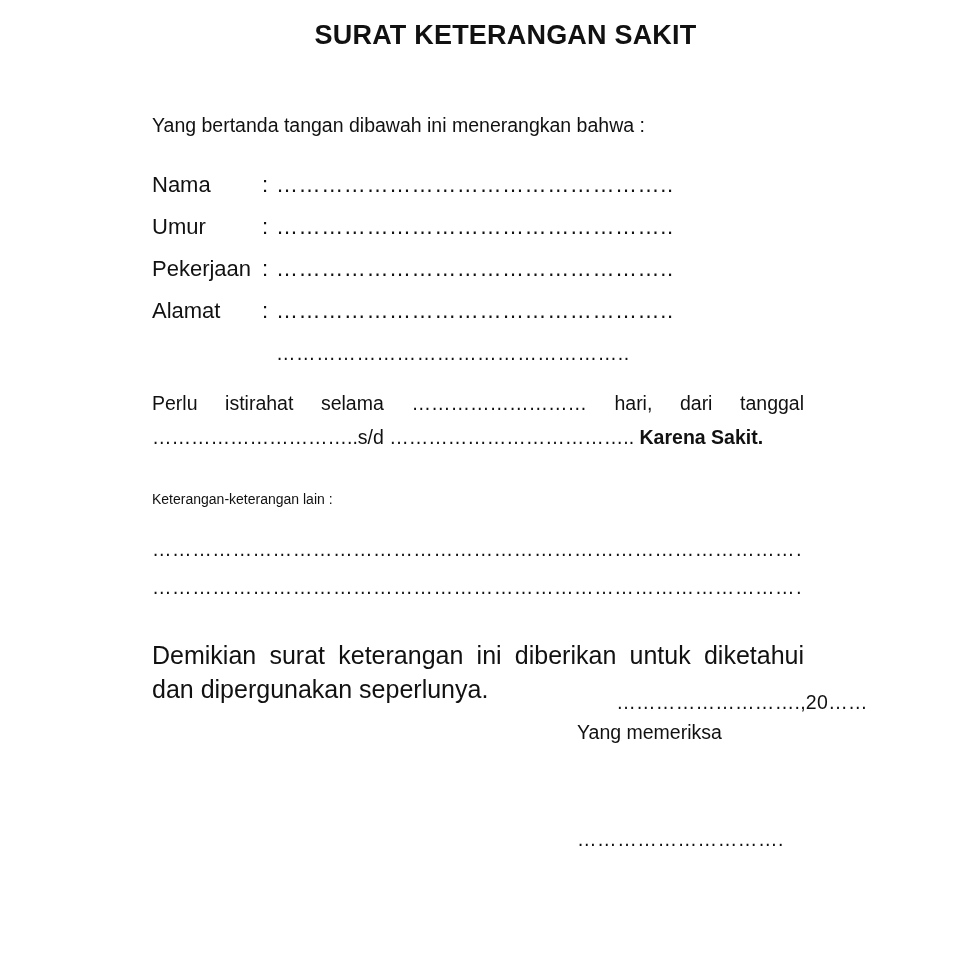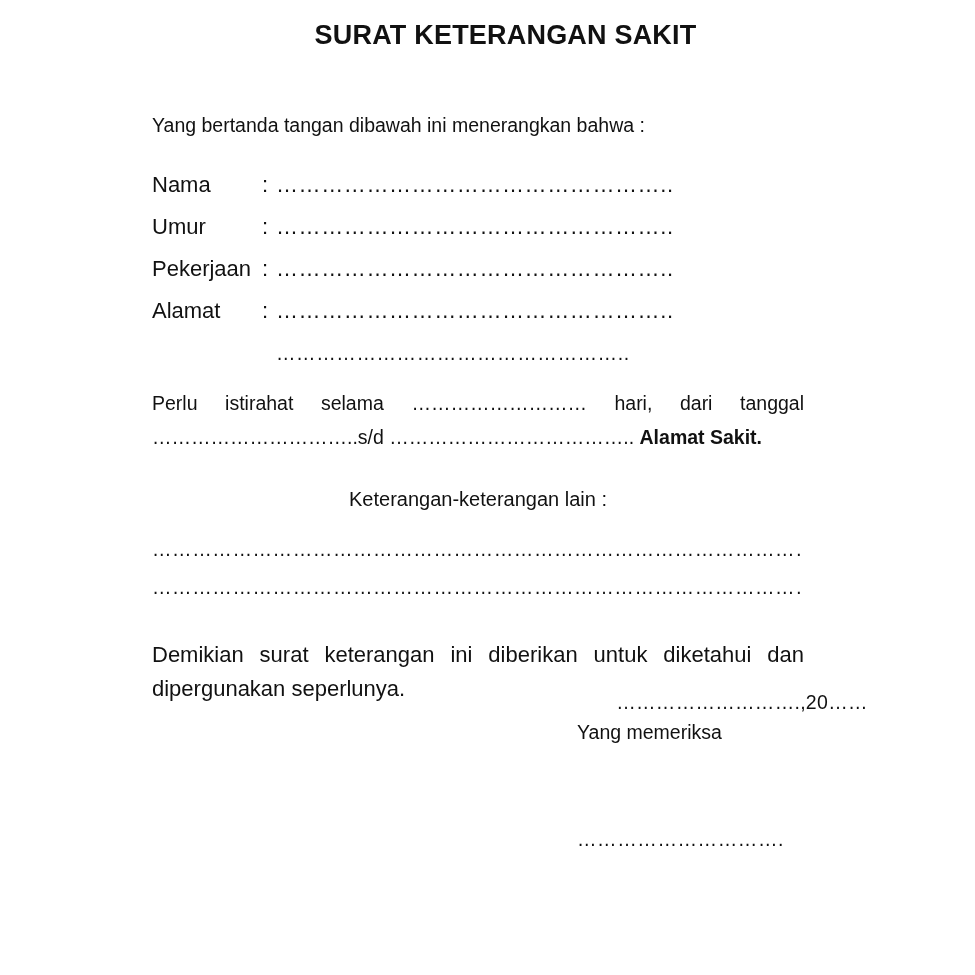--- a/index.html
+++ b/index.html
@@ -97,41 +97,40 @@
     color: #111111;
     text-align: justify;
     text-align-last: left;
     margin-top: 12px;
   }
   .para-justify .bold {
     font-weight: bold;
   }
 
   .section-label {
-    font-size: 20px;
+    font-size: 14px;
     line-height: 30px;
     color: #111111;
     margin-top: 30px;
     white-space: nowrap;
-    text-align: center;
   }
 
   .dotline {
     font-size: 19.5px;
     line-height: 38px;
     color: #111111;
     letter-spacing: 0.6px;
     overflow: hidden;
     white-space: nowrap;
   }
   .dotline.long  { margin-top: 16px; }
   .dotline.short { margin-top: 0px; }
 
   .para-closing {
-    font-size: 22px;
+    font-size: 25px;
     line-height: 34px;
     color: #111111;
     text-align: justify;
     text-align-last: left;
     margin-top: 32px;
   }
 
   
   .signature-block {
     position: absolute;
@@ -200,21 +199,21 @@
       </div>
 
       <div class="field-cont">
         <span class="spacer"></span>
         <span class="field-dots">……………………………………………..</span>
       </div>
 
     </div>
 
     <div class="para-justify">
-      <span>Perlu  istirahat  selama </span><span>………………………</span><span> hari,  dari  tanggal </span><span>…………………………..</span><span>s/d</span><span> ……………………………….. </span><span class="bold">Alamat Sakit.</span>
+      <span>Perlu  istirahat  selama </span><span>………………………</span><span> hari,  dari  tanggal </span><span>…………………………..</span><span>s/d</span><span> ……………………………….. </span><span class="bold">Karena Sakit.</span>
     </div>
 
     <div class="section-label">Keterangan-keterangan lain :</div>
 
     <div class="dotline long">………………………………………………………………………………………………………………………………</div>
 
     <div class="dotline short">…………………………………………………………………………………………</div>
 
     <div class="para-closing">Demikian surat keterangan ini diberikan untuk diketahui dan dipergunakan seperlunya.</div>
 

